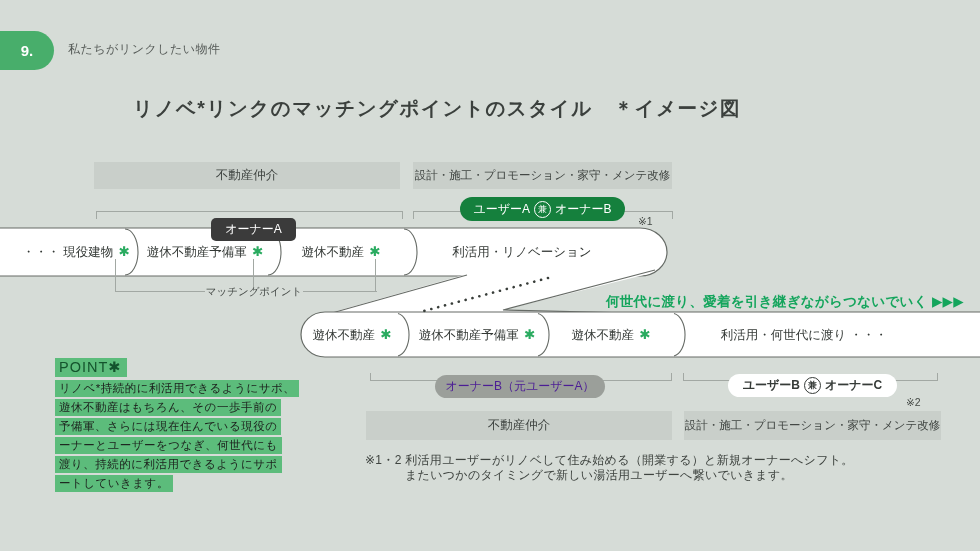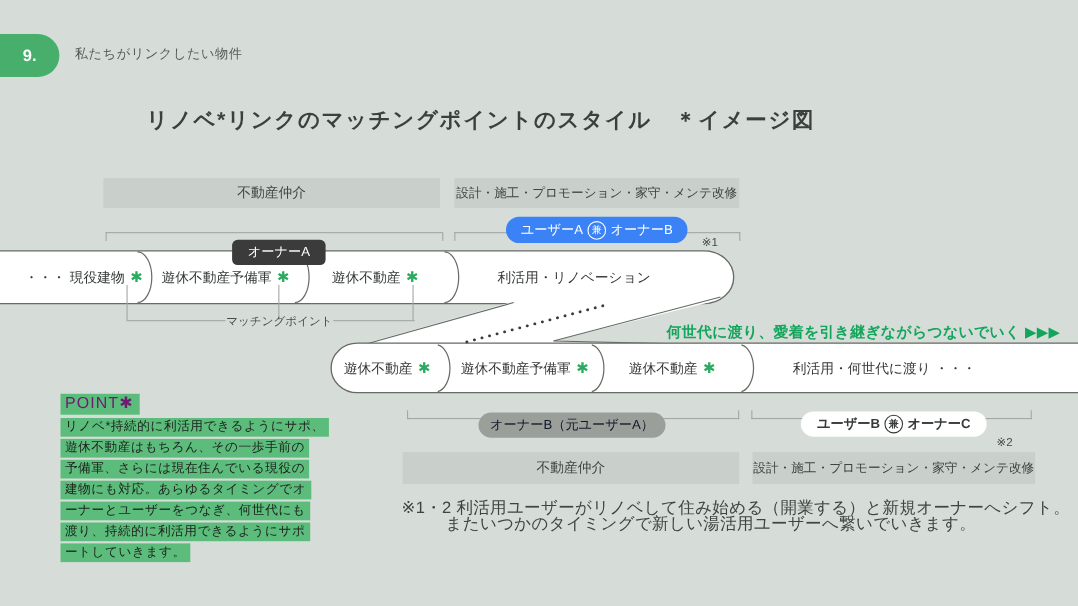--- a/index.html
+++ b/index.html
@@ -22,47 +22,47 @@
   #gbox-top-left{left:94px;top:162px;width:306px;height:27px;font-size:12.5px;}
   #gbox-top-right{left:413px;top:162px;width:259px;height:27px;font-size:11.5px;}
   #gbox-bot-left{left:366px;top:411px;width:306px;height:29px;font-size:12.5px;}
   #gbox-bot-right{left:684px;top:411px;width:257px;height:29px;font-size:11.5px;}
 
   .hline{height:1px;background:#a2a8a3;}
   .vtick{width:1px;background:#a2a8a3;}
 
   .pill{display:flex;align-items:center;justify-content:center;white-space:nowrap;font-size:12px;}
   #pill-owner-a{left:211px;top:198px;width:85px;height:23px;background:#3b3b3b;border-radius:5px;color:#fff;margin-top:20px;}
-  #pill-user-a{left:460px;top:197px;width:165px;height:24px;background:#3b82f6;border-radius:12px;color:#fff;}
-  #pill-owner-b{left:435px;top:375px;width:170px;height:23px;background:#9b9f9a;border-radius:12px;color:#0f172a;}
+  #pill-user-a{left:460px;top:197px;width:165px;height:24px;background:#15803d;border-radius:12px;color:#fff;}
+  #pill-owner-b{left:435px;top:375px;width:170px;height:23px;background:#9b9f9a;border-radius:12px;color:#4c1d95;}
   #pill-user-b{left:728px;top:374px;width:169px;height:23px;background:#ffffff;border-radius:12px;color:#363b38;font-weight:bold;}
   .kane{display:inline-flex;align-items:center;justify-content:center;width:15px;height:15px;
         border:1px solid currentColor;border-radius:50%;font-size:9px;line-height:1;margin:0 4px;flex:none;}
 
   .note{font-size:10.5px;color:#454a46;}
   #note1{left:638px;top:215px;}
   #note2{left:906px;top:396px;}
 
   .link-label{top:240px;height:24px;line-height:24px;font-size:12.5px;color:#333835;white-space:nowrap;
               transform:translateX(-50%);display:flex;align-items:center;}
   .link-label.r2{top:323px;}
   .ast{color:#2aab60;font-weight:bold;font-size:13.5px;margin-left:5px;}
   .ast:empty{display:none;}
 
   .mp-label{left:254px;top:285px;transform:translateX(-50%);font-size:10.5px;color:#474c49;white-space:nowrap;}
 
   .flow-text{left:606px;top:293px;font-size:13.5px;font-weight:bold;color:#14a55c;white-space:nowrap;letter-spacing:0.3px;}
 
-  .point-heading{left:55px;top:358px;background:#5cbc7b;color:#701a75;font-size:14.5px;letter-spacing:1px;
+  .point-heading{left:55px;top:358px;background:#5cbc7b;color:#14532d;font-size:14.5px;letter-spacing:1px;
                  padding:1px 6px 2px 4px;}
   .point-body{left:55px;top:380px;width:240px;}
   .point-line{background:#5cbc7b;color:#1c211d;font-size:11.5px;line-height:14px;padding:1px 4px 2px 4px;
               margin-bottom:2px;width:fit-content;white-space:nowrap;letter-spacing:0.5px;}
 
-  .footnote{font-size:15px;color:#3f4440;white-space:nowrap;letter-spacing:0.3px;}
+  .footnote{font-size:12px;color:#3f4440;white-space:nowrap;letter-spacing:0.3px;}
   #footnote1{left:365px;top:452px;}
   #footnote2{left:405px;top:467px;}
 </style>
 </head>
 <body>
 
 <div class="stage">
 
   <svg class="canvas" viewBox="0 0 980 551">
 
@@ -162,21 +162,20 @@
   <div class="abs note" id="note2">※2</div>
 
   <div class="abs gbox" id="gbox-bot-left">不動産仲介</div>
   <div class="abs gbox" id="gbox-bot-right">設計・施工・プロモーション・家守・メンテ改修</div>
 
   <div class="abs point-heading">POINT✱</div>
   <div class="abs point-body">
     <div class="point-line">リノベ*持続的に利活用できるようにサポ、</div>
     <div class="point-line">遊休不動産はもちろん、その一歩手前の</div>
     <div class="point-line">予備軍、さらには現在住んでいる現役の</div>
-    <div class="point-line">建物にも対応。あらゆるタイミングでオ</div>
     <div class="point-line">ーナーとユーザーをつなぎ、何世代にも</div>
     <div class="point-line">渡り、持続的に利活用できるようにサポ</div>
     <div class="point-line">ートしていきます。</div>
   </div>
 
   <div class="abs footnote" id="footnote1">※1・2 利活用ユーザーがリノベして住み始める（開業する）と新規オーナーへシフト。</div>
   <div class="abs footnote" id="footnote2">またいつかのタイミングで新しい湯活用ユーザーへ繋いでいきます。</div>
 
 </div>
 

